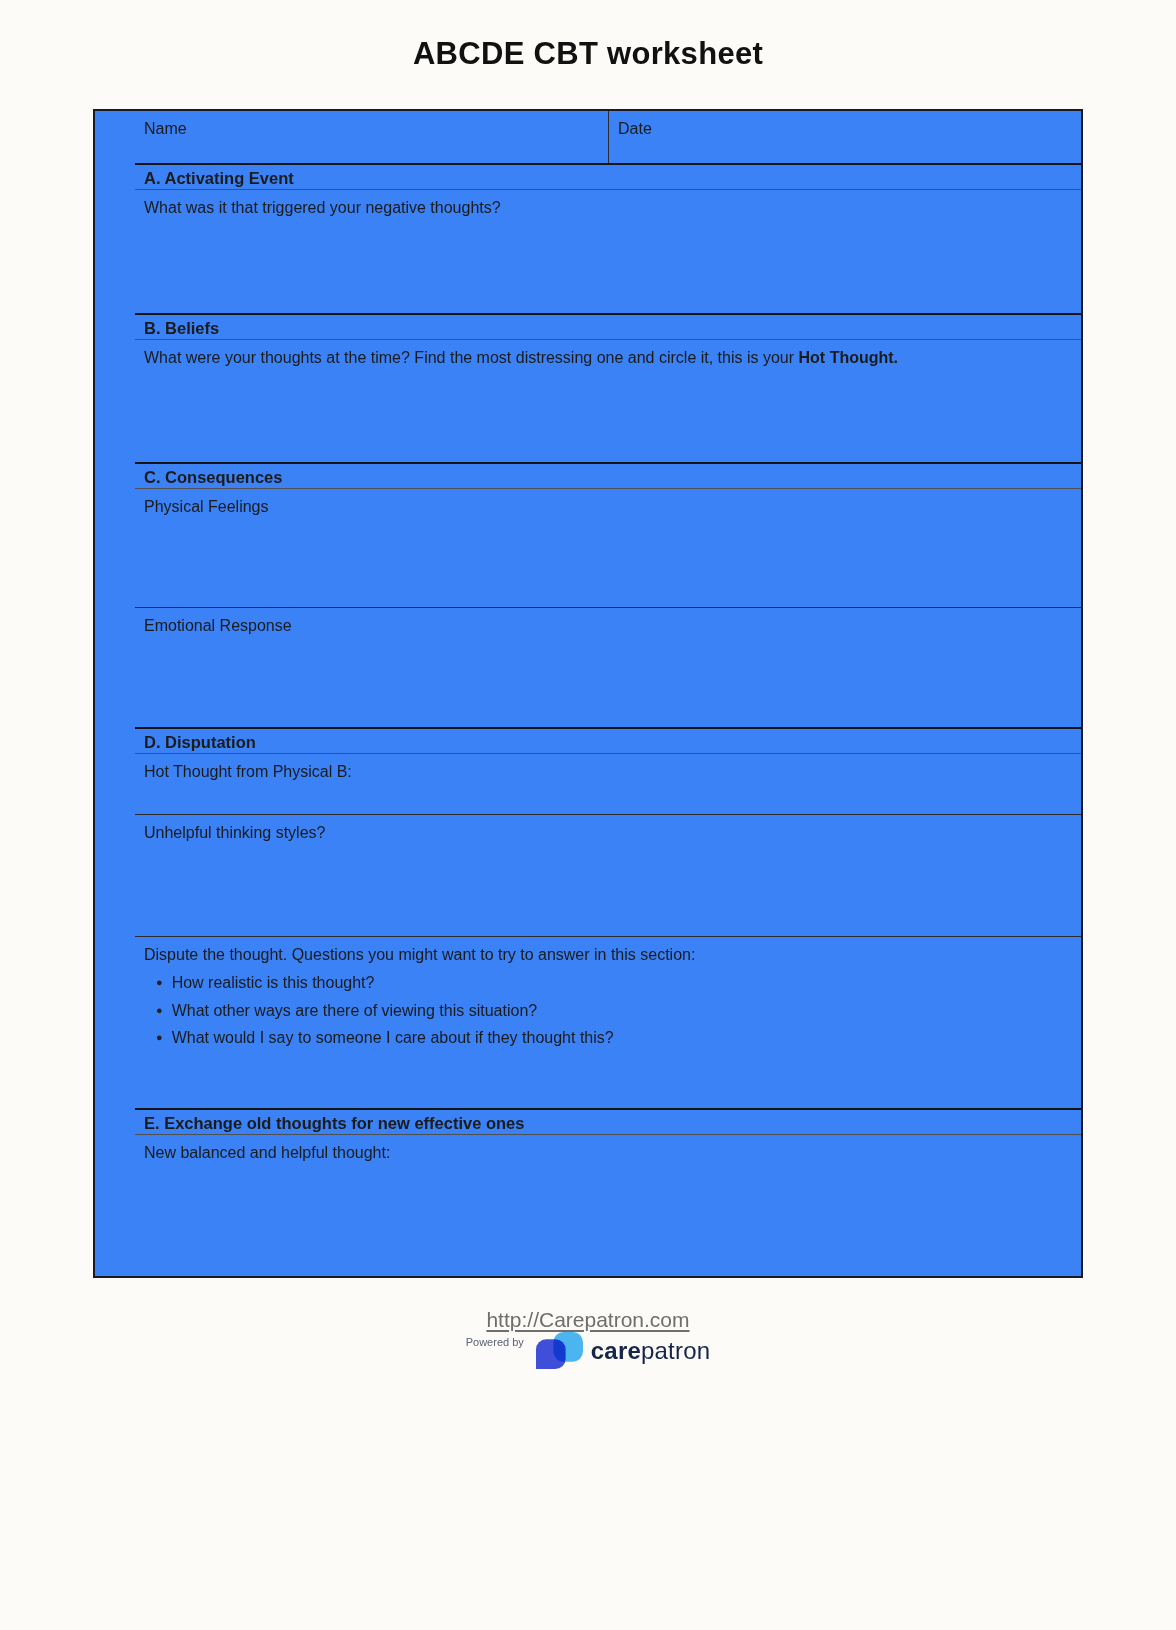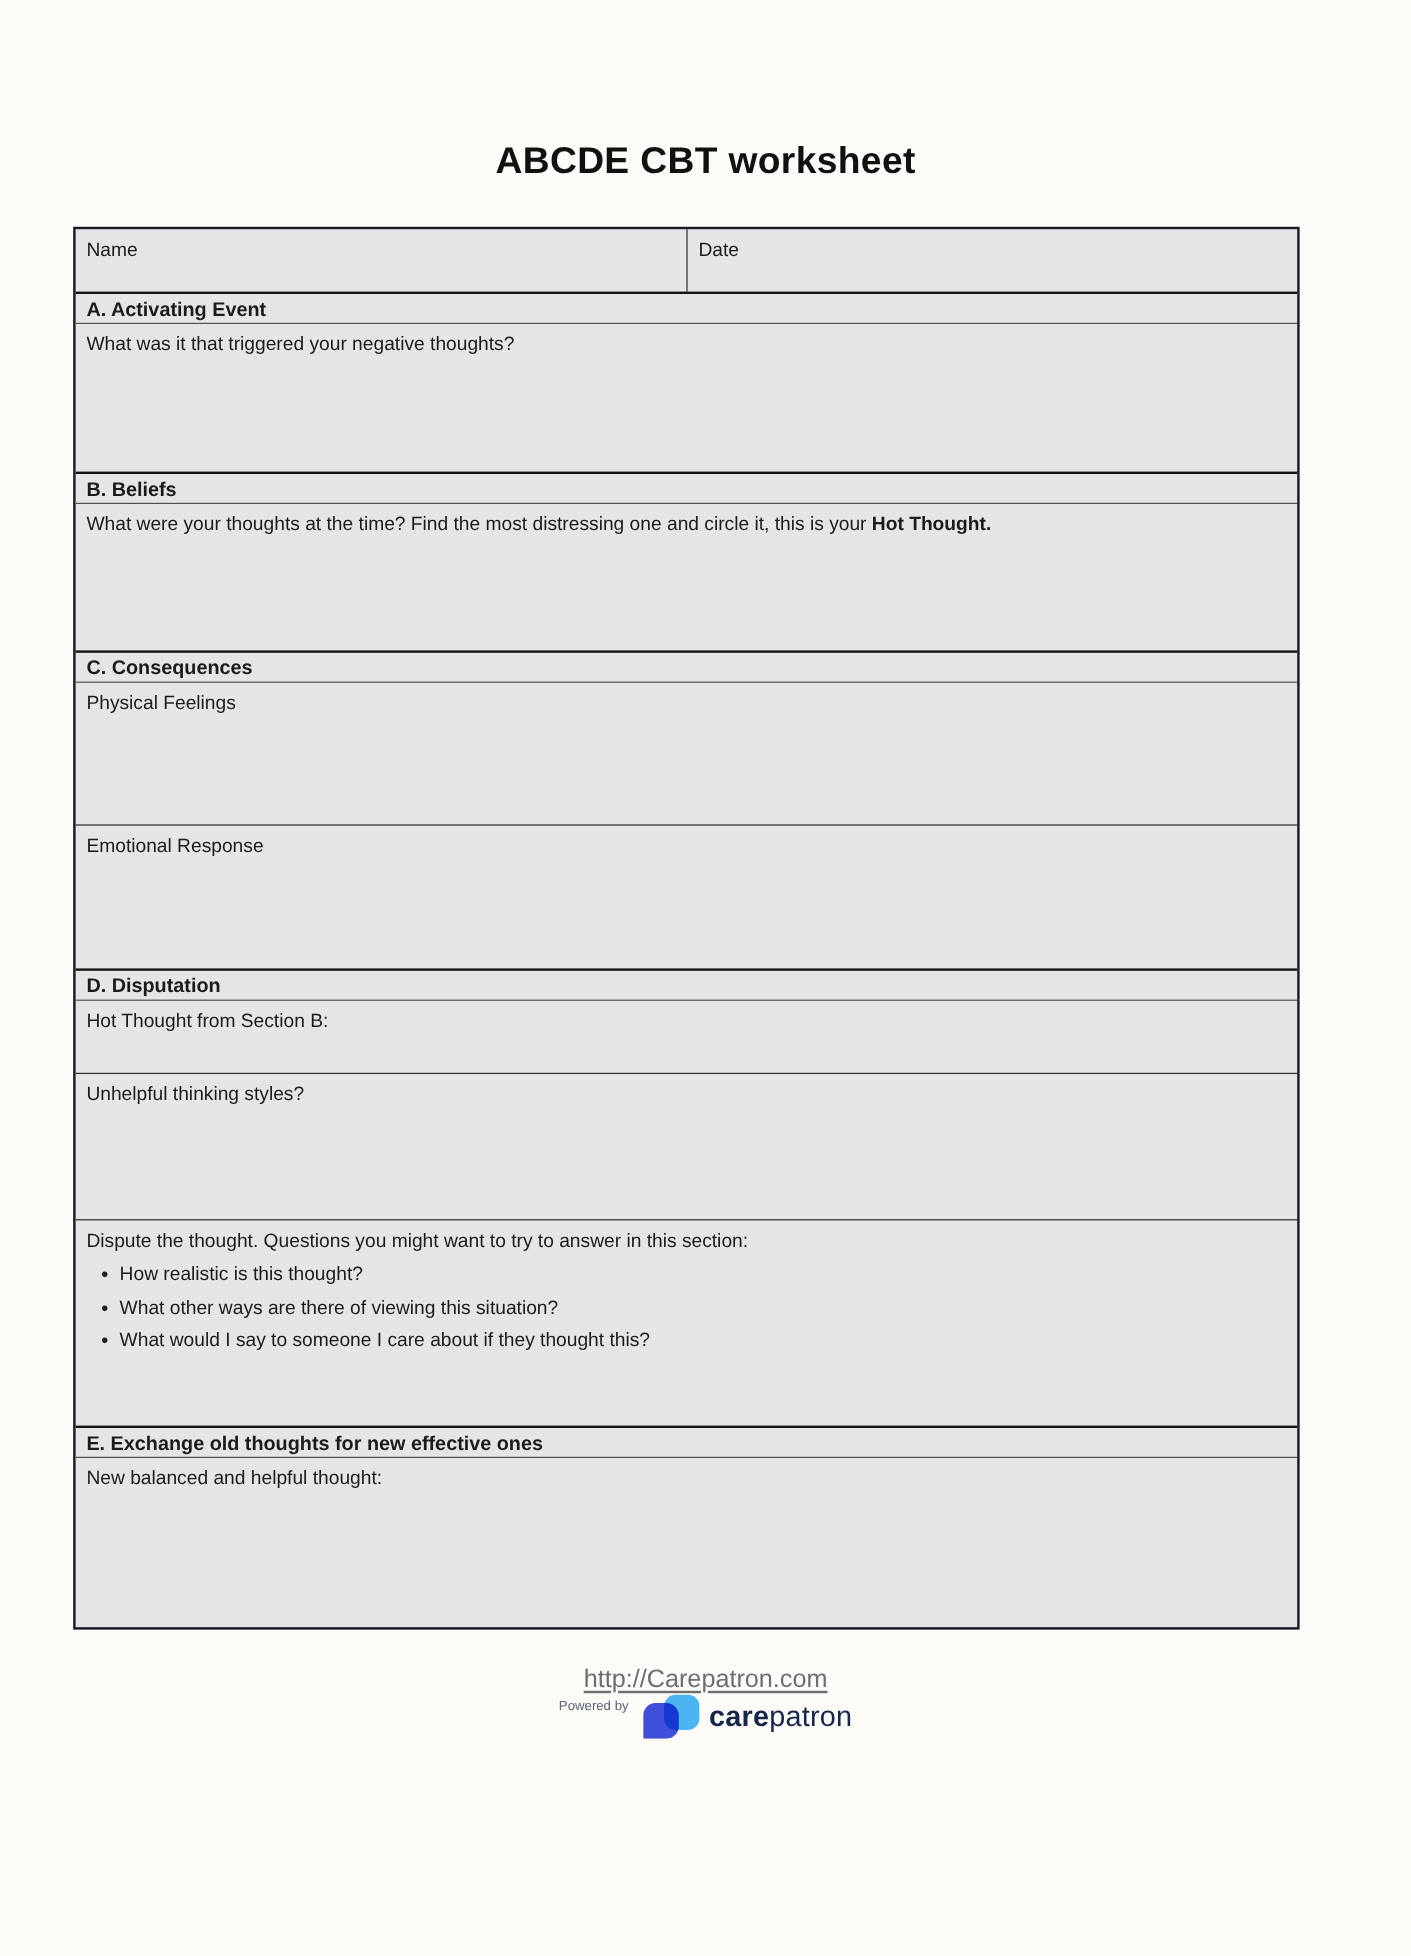--- a/index.html
+++ b/index.html
@@ -6,30 +6,31 @@
   body {
     width:1176px; height:1630px;
     background:#fcfbf7;
     font-family:"Liberation Sans","DejaVu Sans",sans-serif;
     color:#1b1b1b;
     position:relative;
   }
   .page { position:relative; width:1176px; height:1630px; overflow:hidden; }
 
   .title {
-    margin:0; padding-top:116px;
+    margin:0; padding-top:36px;
     text-align:center;
     font-size:31px; font-weight:bold; letter-spacing:0.3px;
     color:#111;
   }
 
   .worksheet {
-    margin:37px 93px 0 61px;
+    margin:37px 93px 0 93px;
     border:2.5px solid #181a24;
-    background:#e5e5e5;
+    background:#3b82f6;
+    padding-left:40px;
   }
   .row { box-sizing:border-box; position:relative; }
 
   .sec-header {
     border-top:2.5px solid #141414;
     border-bottom:1.8px solid #505050;
     font-weight:bold; font-size:16.5px;
     padding:3px 9px;
     height:27px; line-height:20px;
   }
@@ -100,21 +101,21 @@
     <div class="row sec-header">C. Consequences</div>
     <div class="row fill h-cphys">
       <span>Physical Feelings</span>
     </div>
     <div class="row fill h-cemo rule-top">
       <span>Emotional Response</span>
     </div>
 
     <div class="row sec-header">D. Disputation</div>
     <div class="row fill h-dhot">
-      <span>Hot Thought from Section B:</span>
+      <span>Hot Thought from Physical B:</span>
     </div>
     <div class="row fill h-dstyle rule-top">
       <span>Unhelpful thinking styles?</span>
     </div>
     <div class="row fill h-ddisp rule-top">
       <div>Dispute the thought. Questions you might want to try to answer in this section:</div>
       <ul class="dispute-list">
         <li><span class="bullet">●</span><span>How realistic is this thought?</span></li>
         <li><span class="bullet">●</span><span>What other ways are there of viewing this situation?</span></li>
         <li><span class="bullet">●</span><span>What would I say to someone I care about if they thought this?</span></li>

